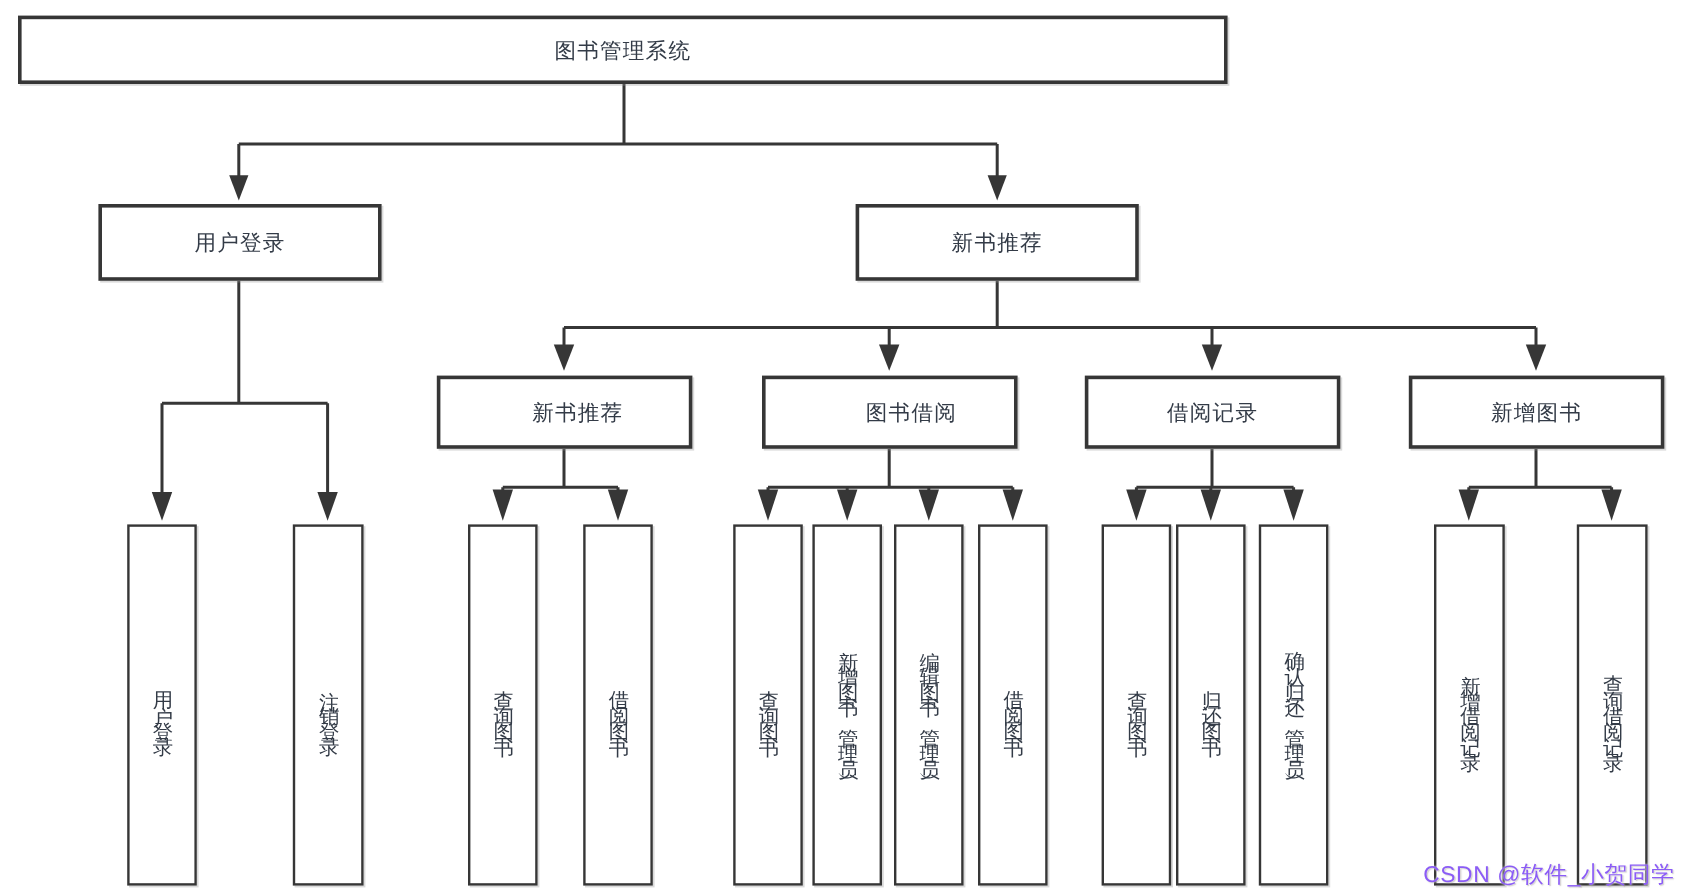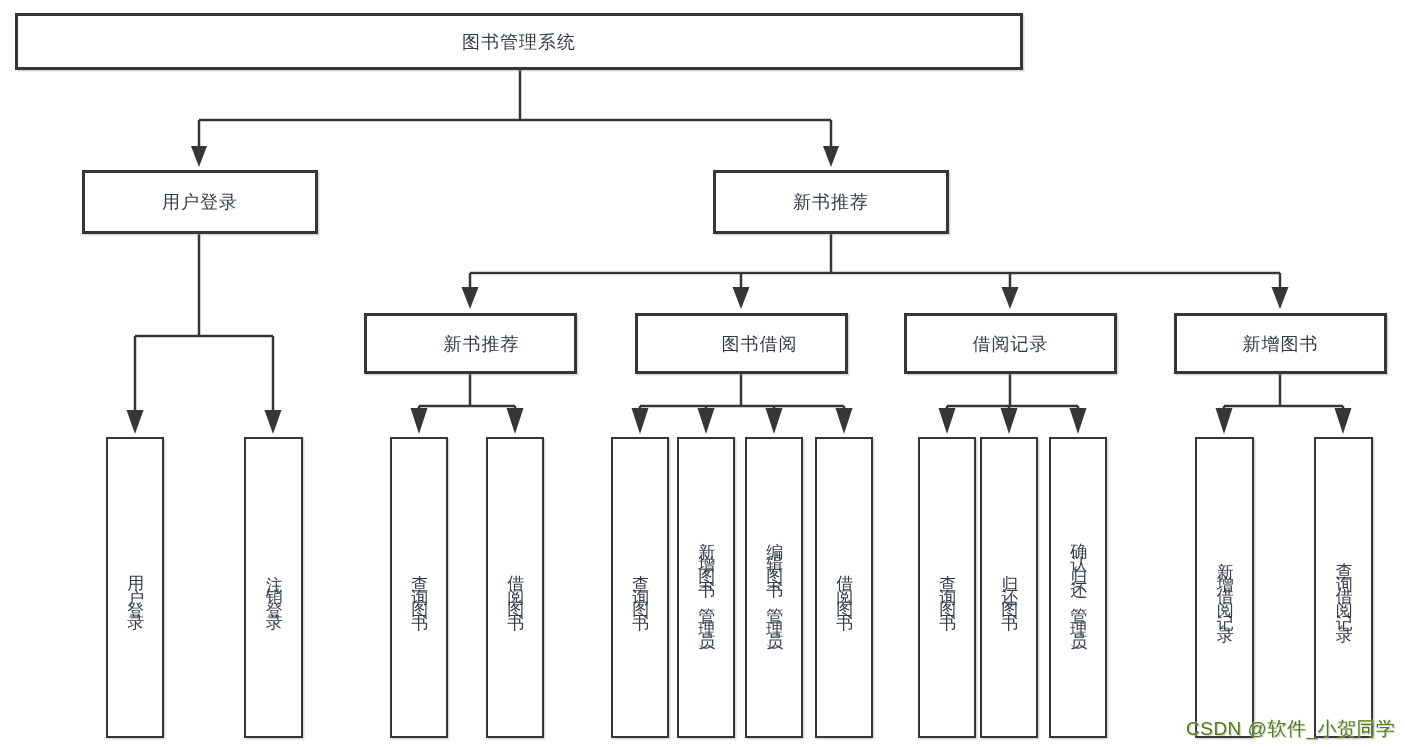--- a/index.html
+++ b/index.html
@@ -48,21 +48,21 @@
     letter-spacing: 13px;
     line-height: 1.1;
     font-size: 17px;
   }
   .watermark {
     position: absolute;
     left: 1186px;
     top: 716px;
     font-size: 19px;
     letter-spacing: 0.5px;
-    color: #4d7c0f;
+    color: #8b5cf6;
     text-shadow: 0 0 2px #ffffff, 1px 1px 1px rgba(120,110,110,0.45);
     white-space: nowrap;
     z-index: 5;
   }
 </style>
 </head>
 <body>
 
 <div class="stage">
 

